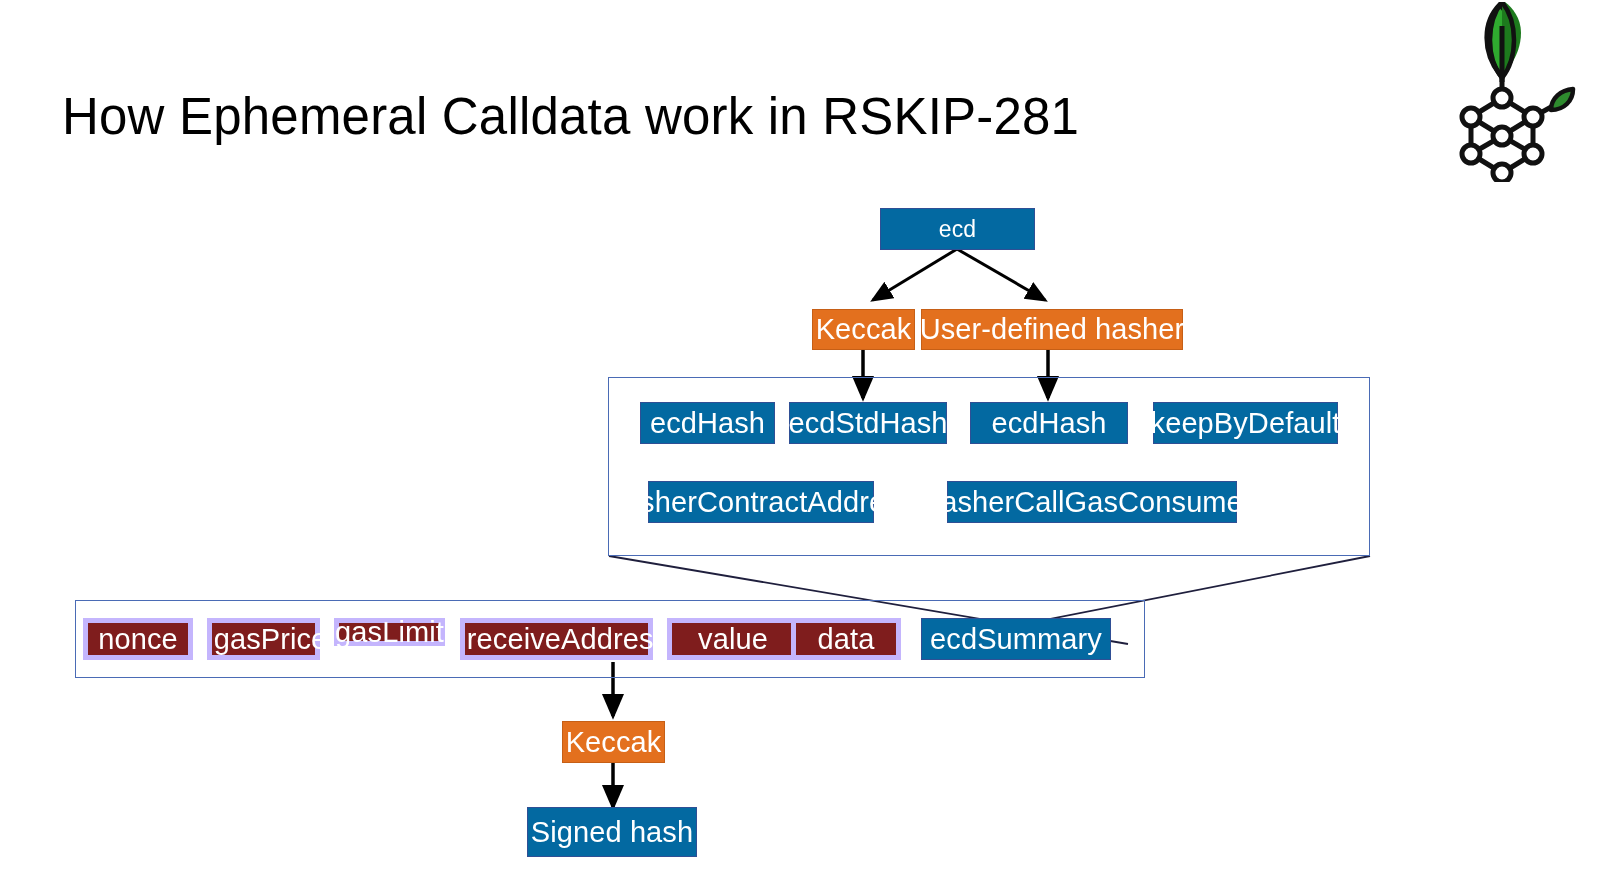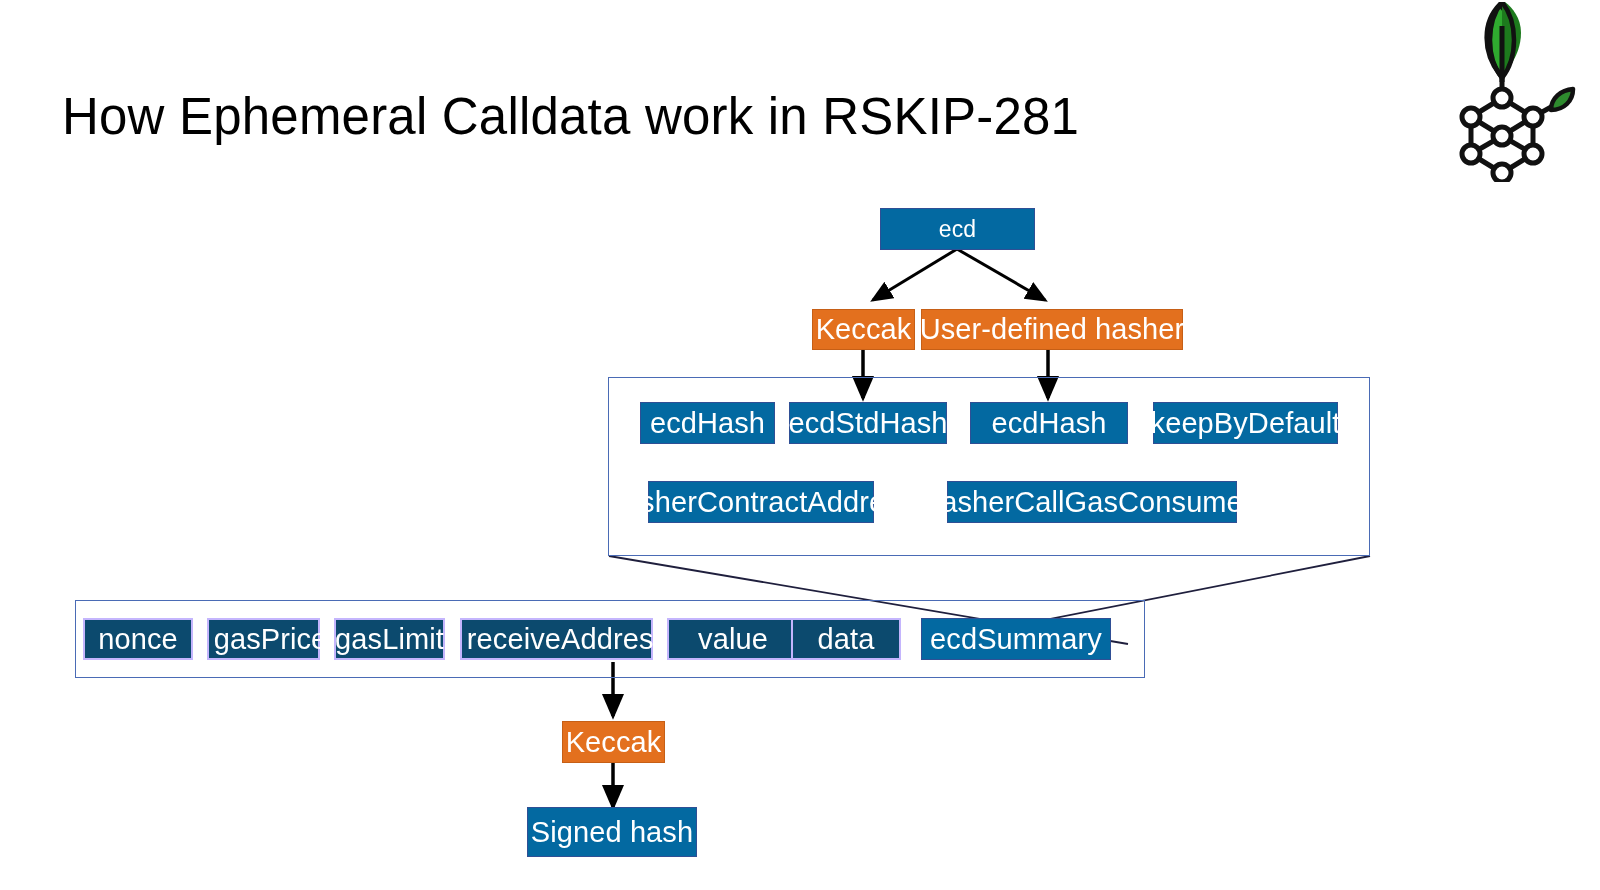--- a/index.html
+++ b/index.html
@@ -56,22 +56,22 @@
   }
   .node.blue {
     background: #0369a1;
     border: 1px solid #2f4f95;
   }
   .node.orange {
     background: #e3701e;
     border: 1px solid #c65f16;
   }
   .node.gray {
-    background: #0c4a6e;
-    border: 2px solid #c4b5fd;
+    background: #7f1d1d;
+    border: 5px solid #c4b5fd;
   }
 
   
   .frame {
     position: absolute;
     box-sizing: border-box;
     border: 1.6px solid #4a6bb5;
     background: transparent;
   }
 
@@ -175,21 +175,21 @@
   <div class="node blue" style="left:648px; top:481px; width:226px; height:42px;">hasherContractAddress</div>
 
   <div class="node blue" style="left:918px; top:481px; width:290px; height:42px;margin-left:29px;">hasherCallGasConsumed</div>
 
   <div class="frame" style="left:75px; top:600px; width:1070px; height:78px;"></div>
 
   <div class="node gray" style="left:83px; top:618px; width:110px; height:42px;">nonce</div>
 
   <div class="node gray" style="left:207px; top:618px; width:113px; height:42px;padding-left:14px;">gasPrice</div>
 
-  <div class="node gray" style="left:334px; top:618px; width:111px; height:42px;">gasLimit</div>
+  <div class="node gray" style="left:334px; top:618px; width:111px; height:28px;">gasLimit</div>
 
   <div class="node gray" style="left:460px; top:618px; width:193px; height:42px;padding-left:22px;">receiveAddress</div>
 
   <div class="node gray" style="left:667px; top:618px; width:132px; height:42px;">value</div>
 
   <div class="node gray" style="left:791px; top:618px; width:110px; height:42px;">data</div>
 
   <div class="node blue" style="left:921px; top:618px; width:190px; height:42px;">ecdSummary</div>
 
   <div class="node orange" style="left:562px; top:721px; width:103px; height:42px;">Keccak</div>

